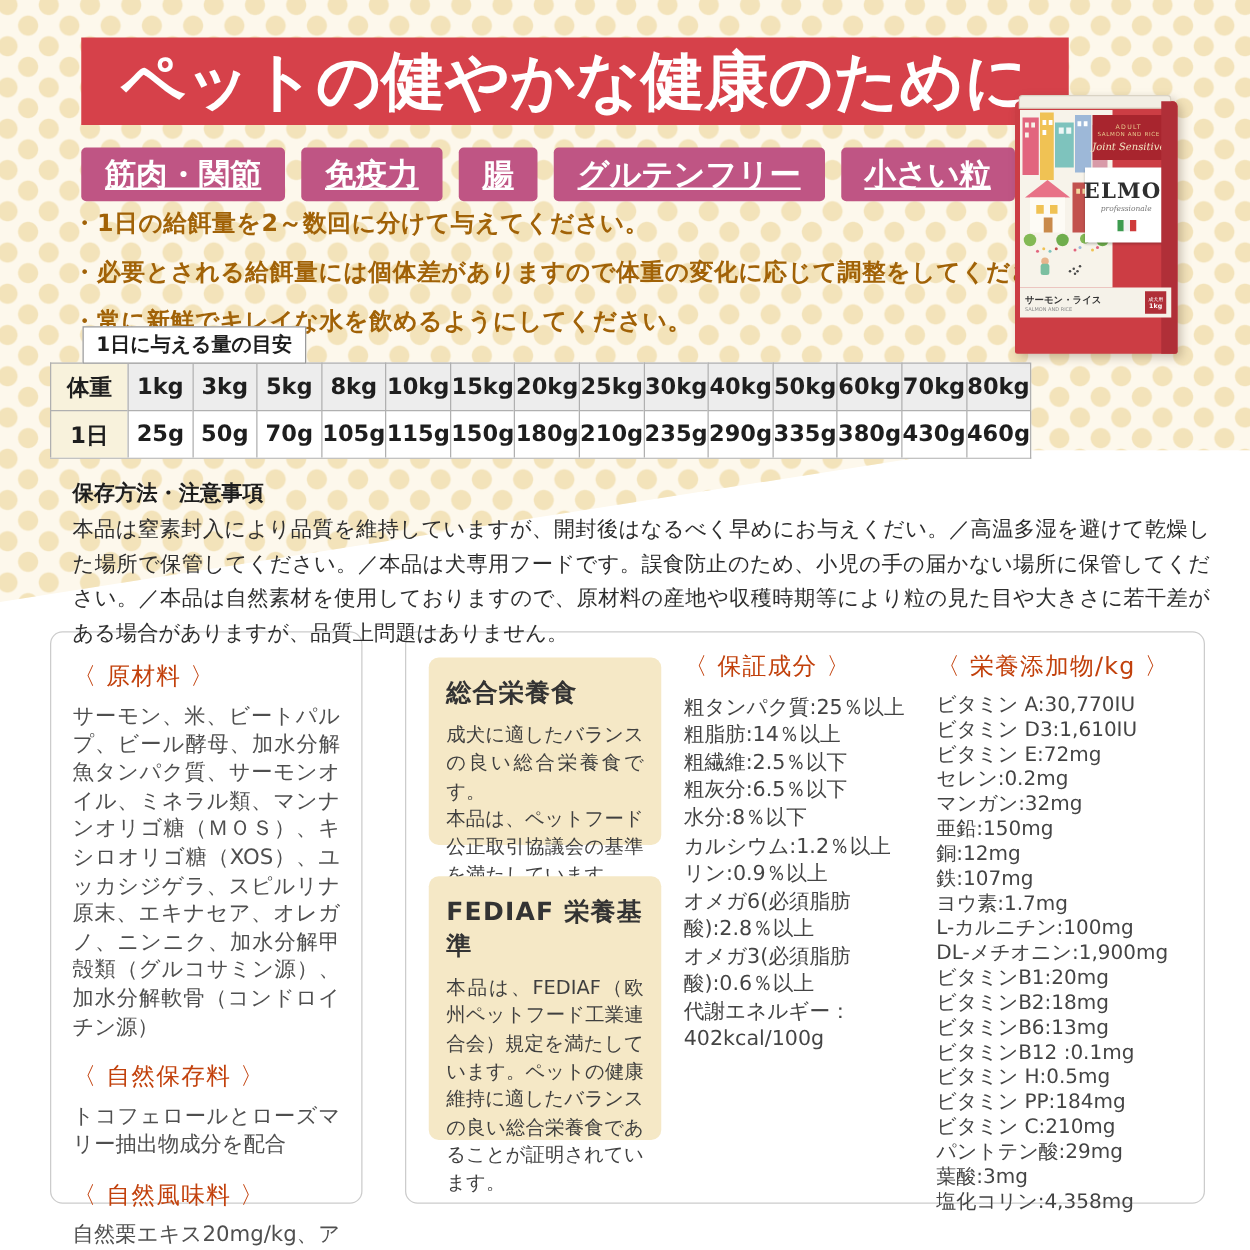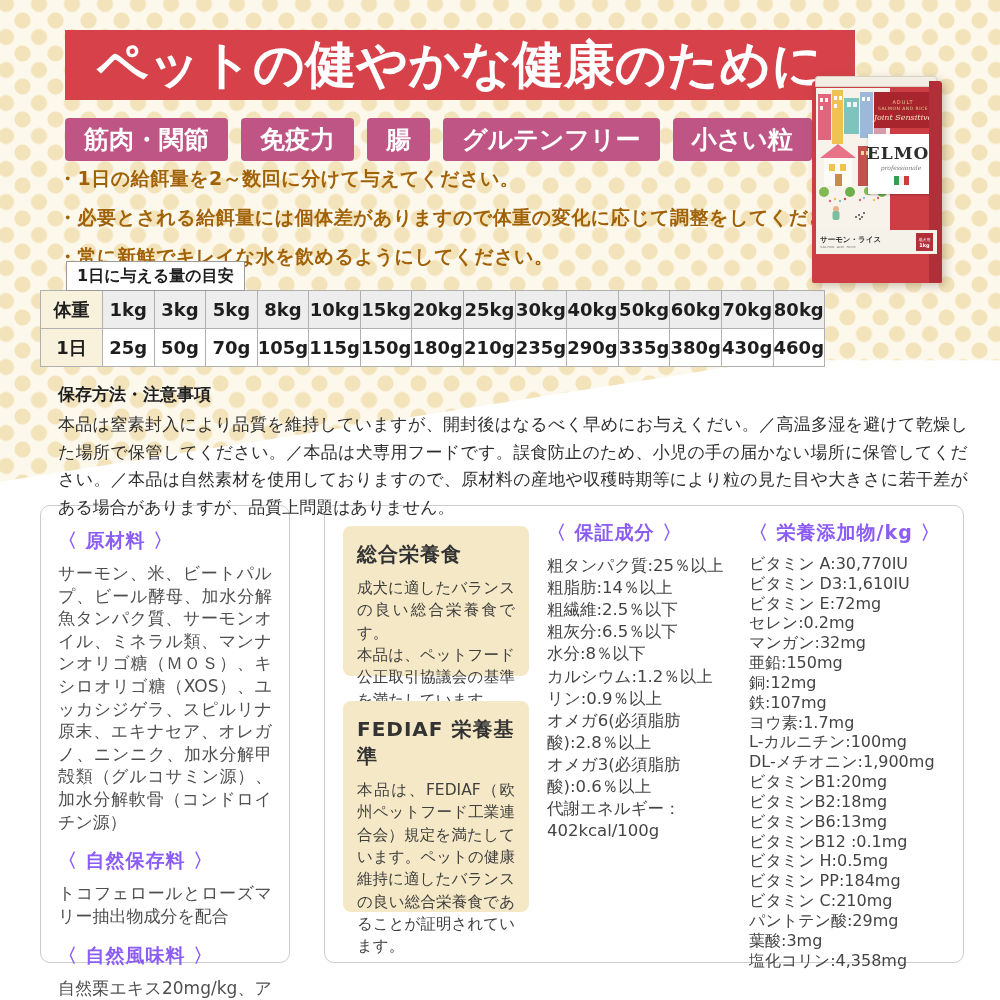--- a/index.html
+++ b/index.html
@@ -20,21 +20,21 @@
     clip-path:polygon(0 0, 100% 0, 100% 73.5%, 77.2% 73.5%, 0 98.3%);
   }
   .banner {
     position:absolute; left:65px; top:30px; width:790px; height:70px;
     background:#d6414a; color:#fff; display:flex; align-items:center; justify-content:center;
     font-size:51px; font-weight:bold; white-space:nowrap; letter-spacing:0px; z-index:2;
   }
   .tags { position:absolute; left:65px; top:118px; display:flex; gap:13px; z-index:2; }
   .tag {
     background:#bf5584; color:#fff; font-weight:bold; font-size:25px;
-    padding:5px 19px; border-radius:4px; display:flex; align-items:center; justify-content:center;
+    padding:5px 19px; border-radius:4px; display:flex; align-items:center; justify-content:center;text-decoration:underline;
   }
   .bullets { position:absolute; left:58px; top:166px; z-index:2; }
   .bullet { font-size:19px; font-weight:bold; color:#a16207; margin-bottom:13px; letter-spacing:0.5px; }
   .feeding-label {
     position:absolute; left:66px; top:261px; z-index:2;
     background:#fff; border:1px solid #9a9a9a; color:#1e1e1e;
     font-size:16px; font-weight:bold; padding:4px 10px 3px;
   }
   .ftable {
     position:absolute; left:40px; top:290px; width:785px; z-index:1;
@@ -49,21 +49,21 @@
   }
   .flabel { flex:0 0 62px; background:#f8f2dc; }
   .fhead { background:#ededed; }
   .fdata { background:#ffffff; }
   .storage { position:absolute; left:58px; top:383px; width:910px; z-index:2; }
   .storage-title { font-size:17px; font-weight:bold; color:#1e1e1e; margin-bottom:5px; }
   .storage-body { font-size:17px; color:#2e2e2e; line-height:1.62; text-align:justify; }
   .box { position:absolute; background:#fff; border:1px solid #cccccc; border-radius:10px; }
   .box-left { left:40px; top:505px; width:250px; height:458px; padding:22px 17px; }
   .box-right { left:324px; top:505px; width:640px; height:458px; }
-  .sec-title { font-size:19px; font-weight:bold; color:#8b5cf6; letter-spacing:1px; }
+  .sec-title { font-size:19px; font-weight:normal; color:#c2410c; letter-spacing:1px; }
   .sec-body { font-size:17px; color:#4f4f4f; line-height:1.33; margin-top:8px; text-align:justify; }
   .mt { margin-top:15px; }
   .cream {
     position:absolute; left:18px; width:186px; background:#f5e8c6; border-radius:8px;
     padding:15px 14px;
   }
   .cream1 { top:20px; height:150px; }
   .cream2 { top:195px; height:211px; }
   .cream-title { font-size:20px; font-weight:bold; color:#333; letter-spacing:1px; }
   .cream-body, .cream-body div { font-size:15.5px; color:#3f3f3f; line-height:1.44; text-align:justify; }
@@ -91,21 +91,21 @@
   .bag-toplabel .l3 { font-family:"DejaVu Serif", serif; font-style:italic; font-size:8px; color:#f4e6c4; margin-top:1px; white-space:nowrap; }
   .bag-card { position:absolute; left:56px; top:58px; width:66px; height:60px; background:#fff;
               box-shadow:0 1px 2px rgba(0,0,0,.25); display:flex; flex-direction:column; align-items:center; justify-content:center; }
   .bag-brand { font-family:"DejaVu Serif", serif; font-weight:bold; font-size:17px; color:#2e2e2e; letter-spacing:1px; }
   .bag-sub { font-family:"DejaVu Serif", serif; font-style:italic; font-size:6px; color:#777; margin-top:1px; }
   .flag { display:flex; margin-top:5px; height:9px; width:15px; }
   .flag span { flex:1; }
   .flag-g { background:#3d9b4f; } .flag-w { background:#f2f2f2; } .flag-r { background:#cf3b3b; }
   .bag-strip { position:absolute; left:4px; right:5px; top:154px; height:24px; background:#f5f2e9;
                display:flex; align-items:center; padding:0 4px; }
-  .bag-variant-wrap { flex:1;font-family:Liberation Mono, monospace; }
+  .bag-variant-wrap { flex:1; }
   .bag-variant { font-size:7.5px; font-weight:bold; color:#333; white-space:nowrap; }
   .bag-variant-sub { font-size:4px; color:#888; white-space:nowrap; }
   .bag-badge { width:17px; height:18px; background:#b02f38; display:flex; flex-direction:column;
                align-items:center; justify-content:center; }
   .bag-badge .b1 { font-size:4px; color:#fff; white-space:nowrap; }
   .bag-badge .b2 { font-size:5px; color:#fff; font-weight:bold; white-space:nowrap; }
 </style>
 </head>
 <body>
 

